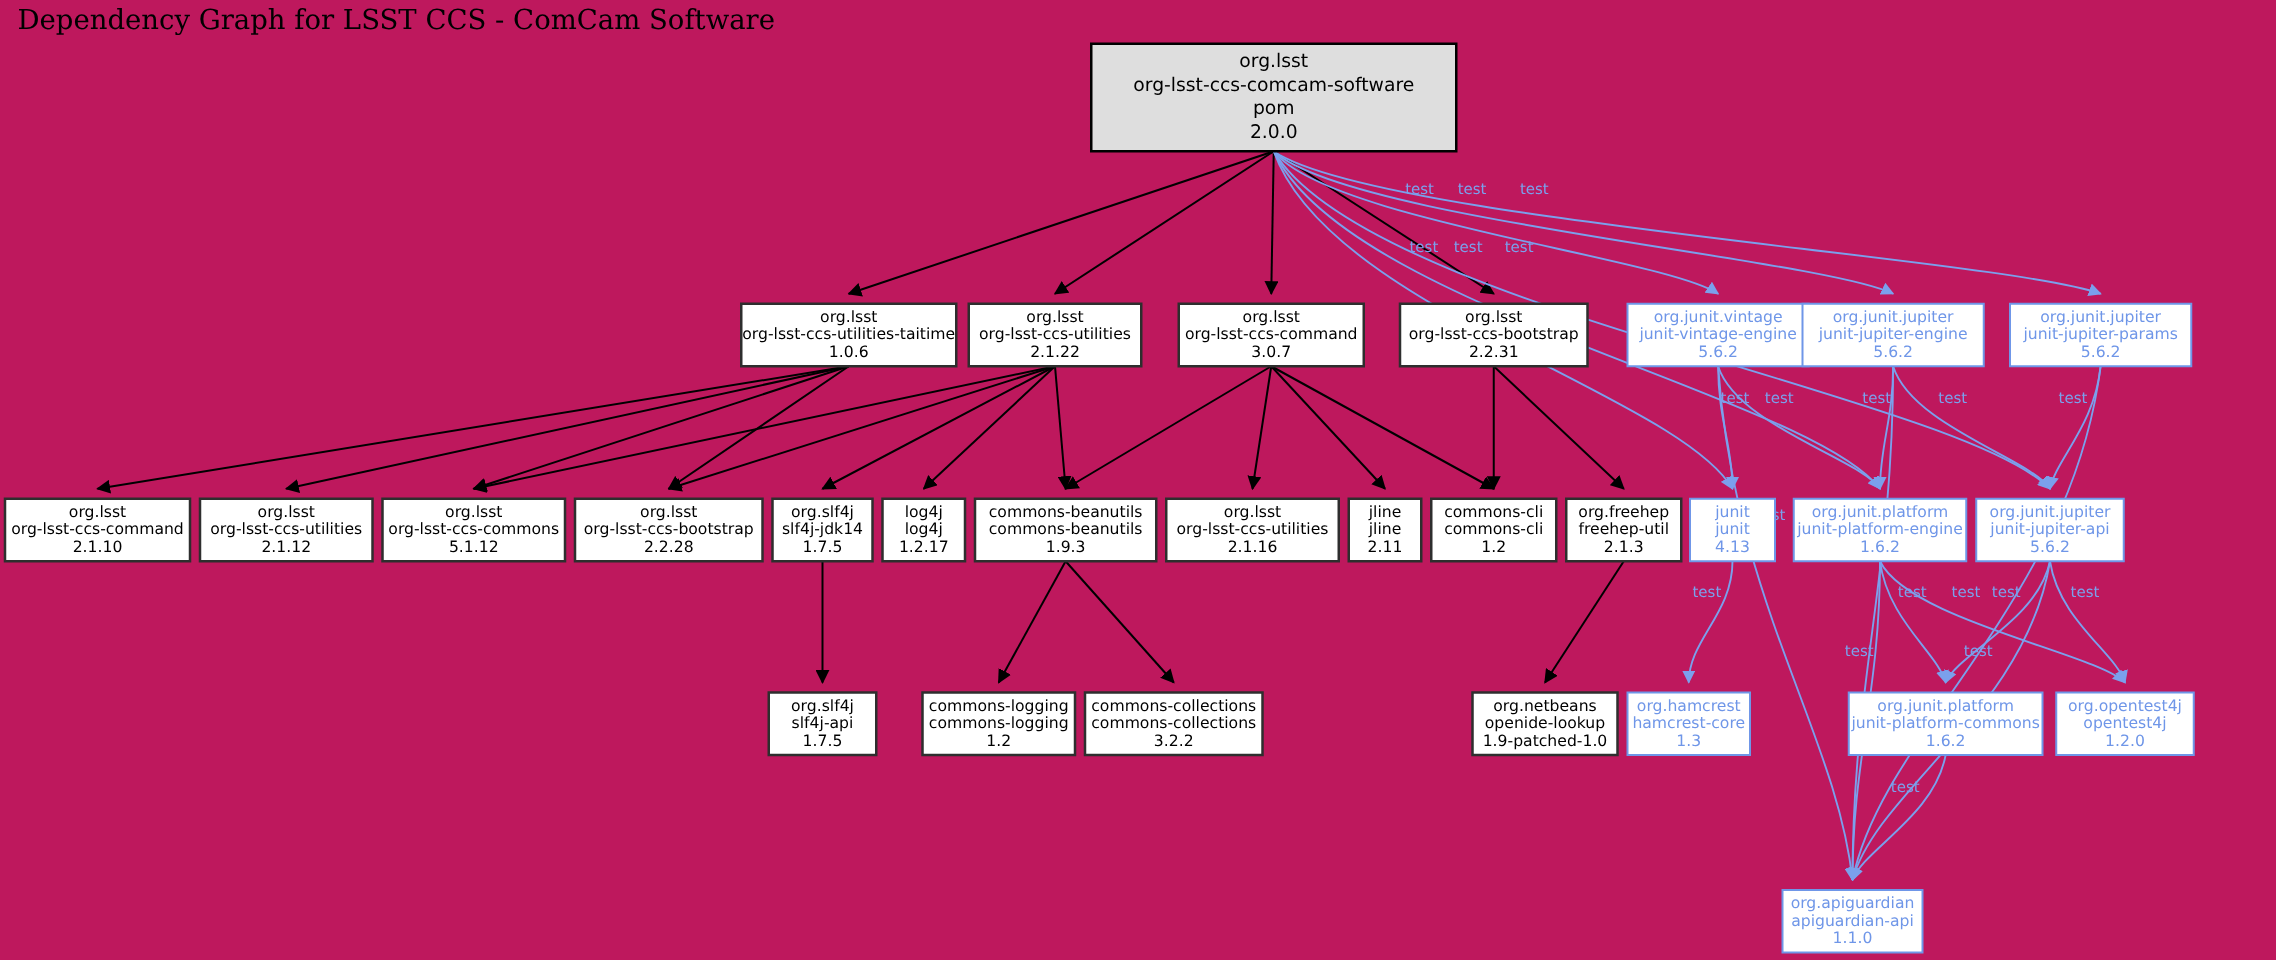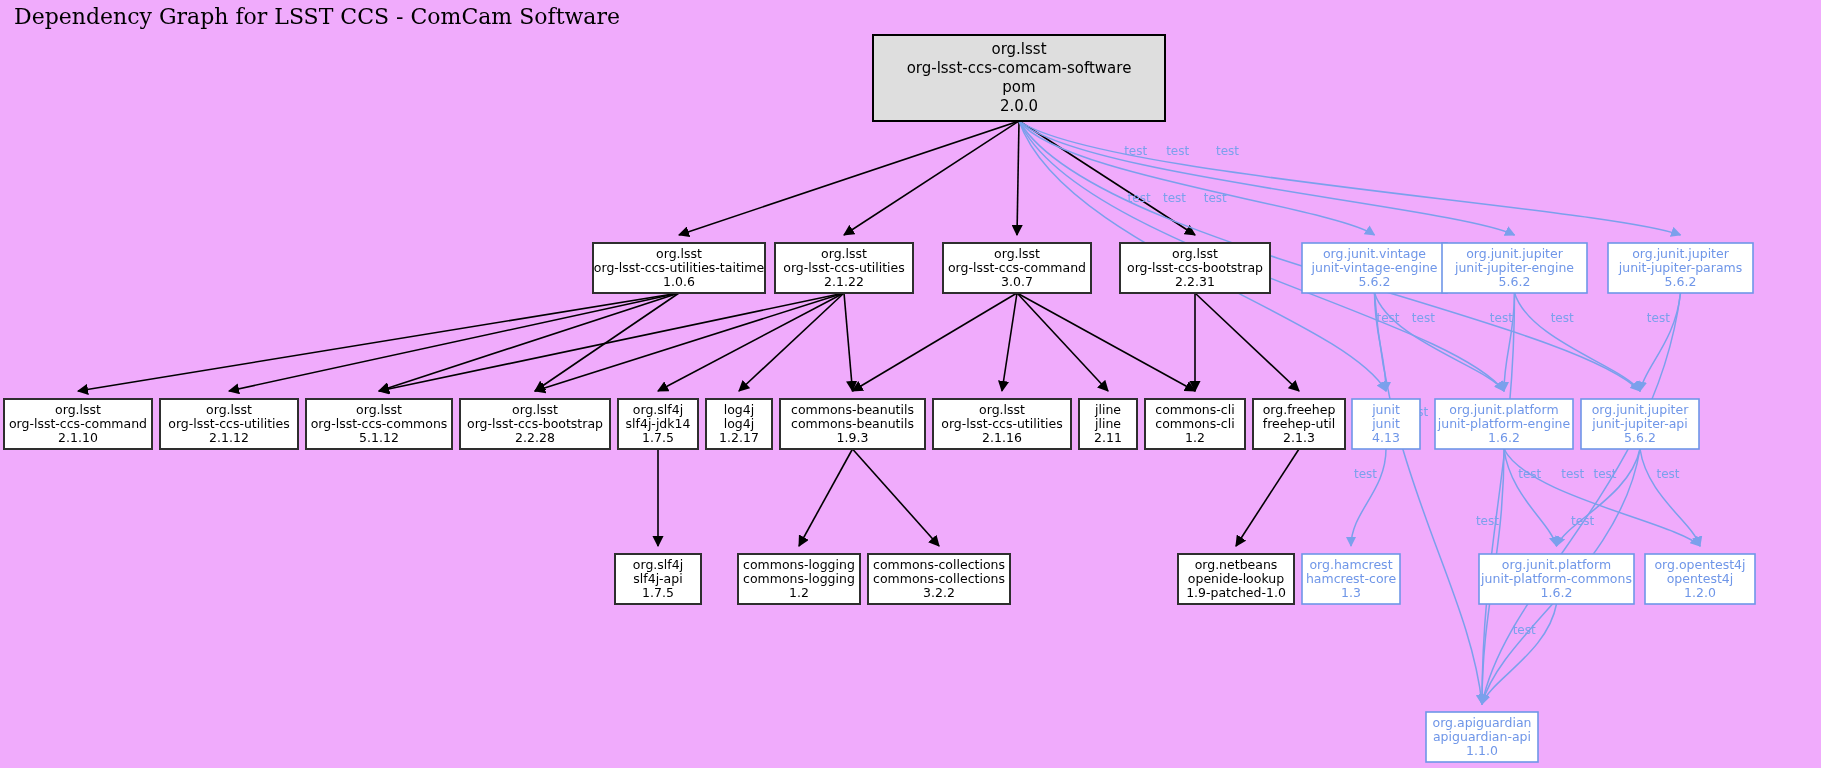--- a/index.html
+++ b/index.html
@@ -4,21 +4,21 @@
 <style>
   html, body {
     margin: 0;
     padding: 0;
     background: #ffffff;
   }
   #page {
     position: relative;
     width: 1821px;
     height: 768px;
-    background: #f0abfc;
+    background: #be185d;
     overflow: hidden;
     font-family: "DejaVu Sans", sans-serif;
   }
   #graph-title {
     position: absolute;
     left: 14px;
     top: 4px;
     font-family: "DejaVu Serif", serif;
     font-size: 22px;
     color: #000000;

